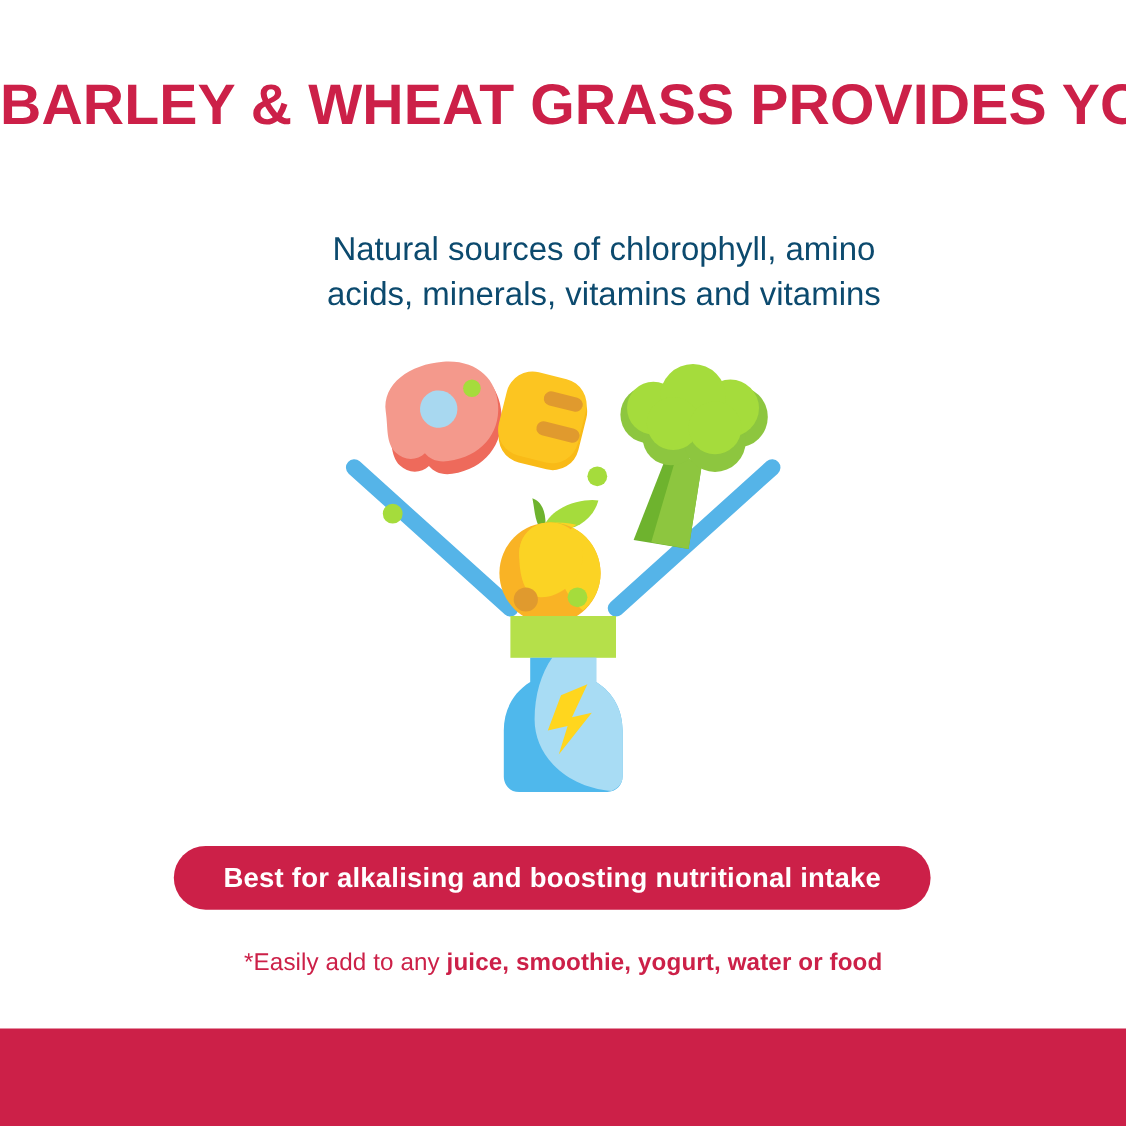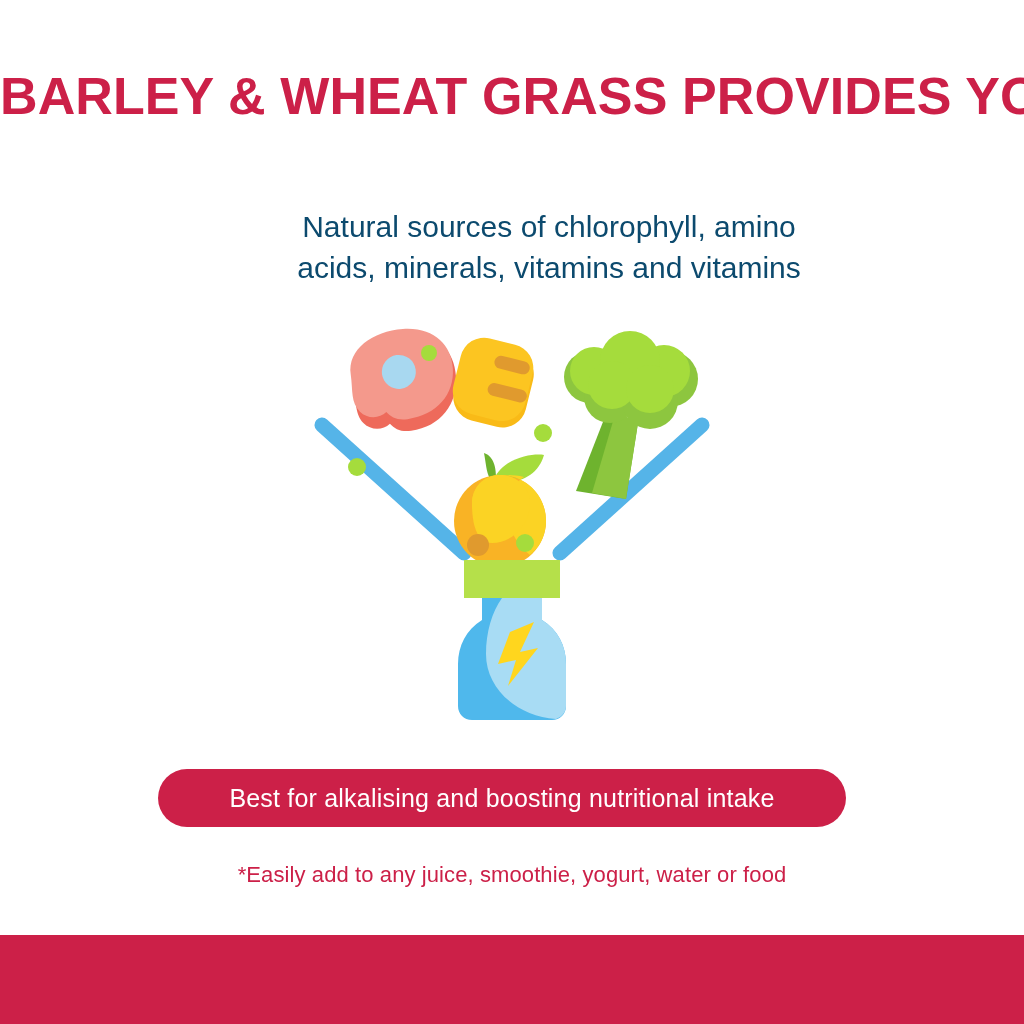--- a/index.html
+++ b/index.html
@@ -64,41 +64,41 @@
   .badge {
     position: absolute;
     left: 158px;
     top: 769px;
     width: 688px;
     height: 58px;
     border-radius: 29px;
     background: #CC2048;
     color: #ffffff;
     font-size: 25px;
-    font-weight: 400;
+    font-weight: 700;
     display: flex;
     align-items: center;
     justify-content: center;
     letter-spacing: 0.2px;
     box-sizing: border-box;
   }
 
   
   .footnote {
     position: absolute;
     left: 0;
     top: 862px;
     width: 1024px;
     text-align: center;
     color: #CC2048;
     font-size: 22px;
     font-weight: 400;
     letter-spacing: 0.1px;
   }
-  .footnote .bold { font-weight: 400; }
+  .footnote .bold { font-weight: 700; }
 
   
   .footer-bar {
     position: absolute;
     left: 0;
     top: 935px;
     width: 1024px;
     height: 89px;
     background: #CC2048;
   }

